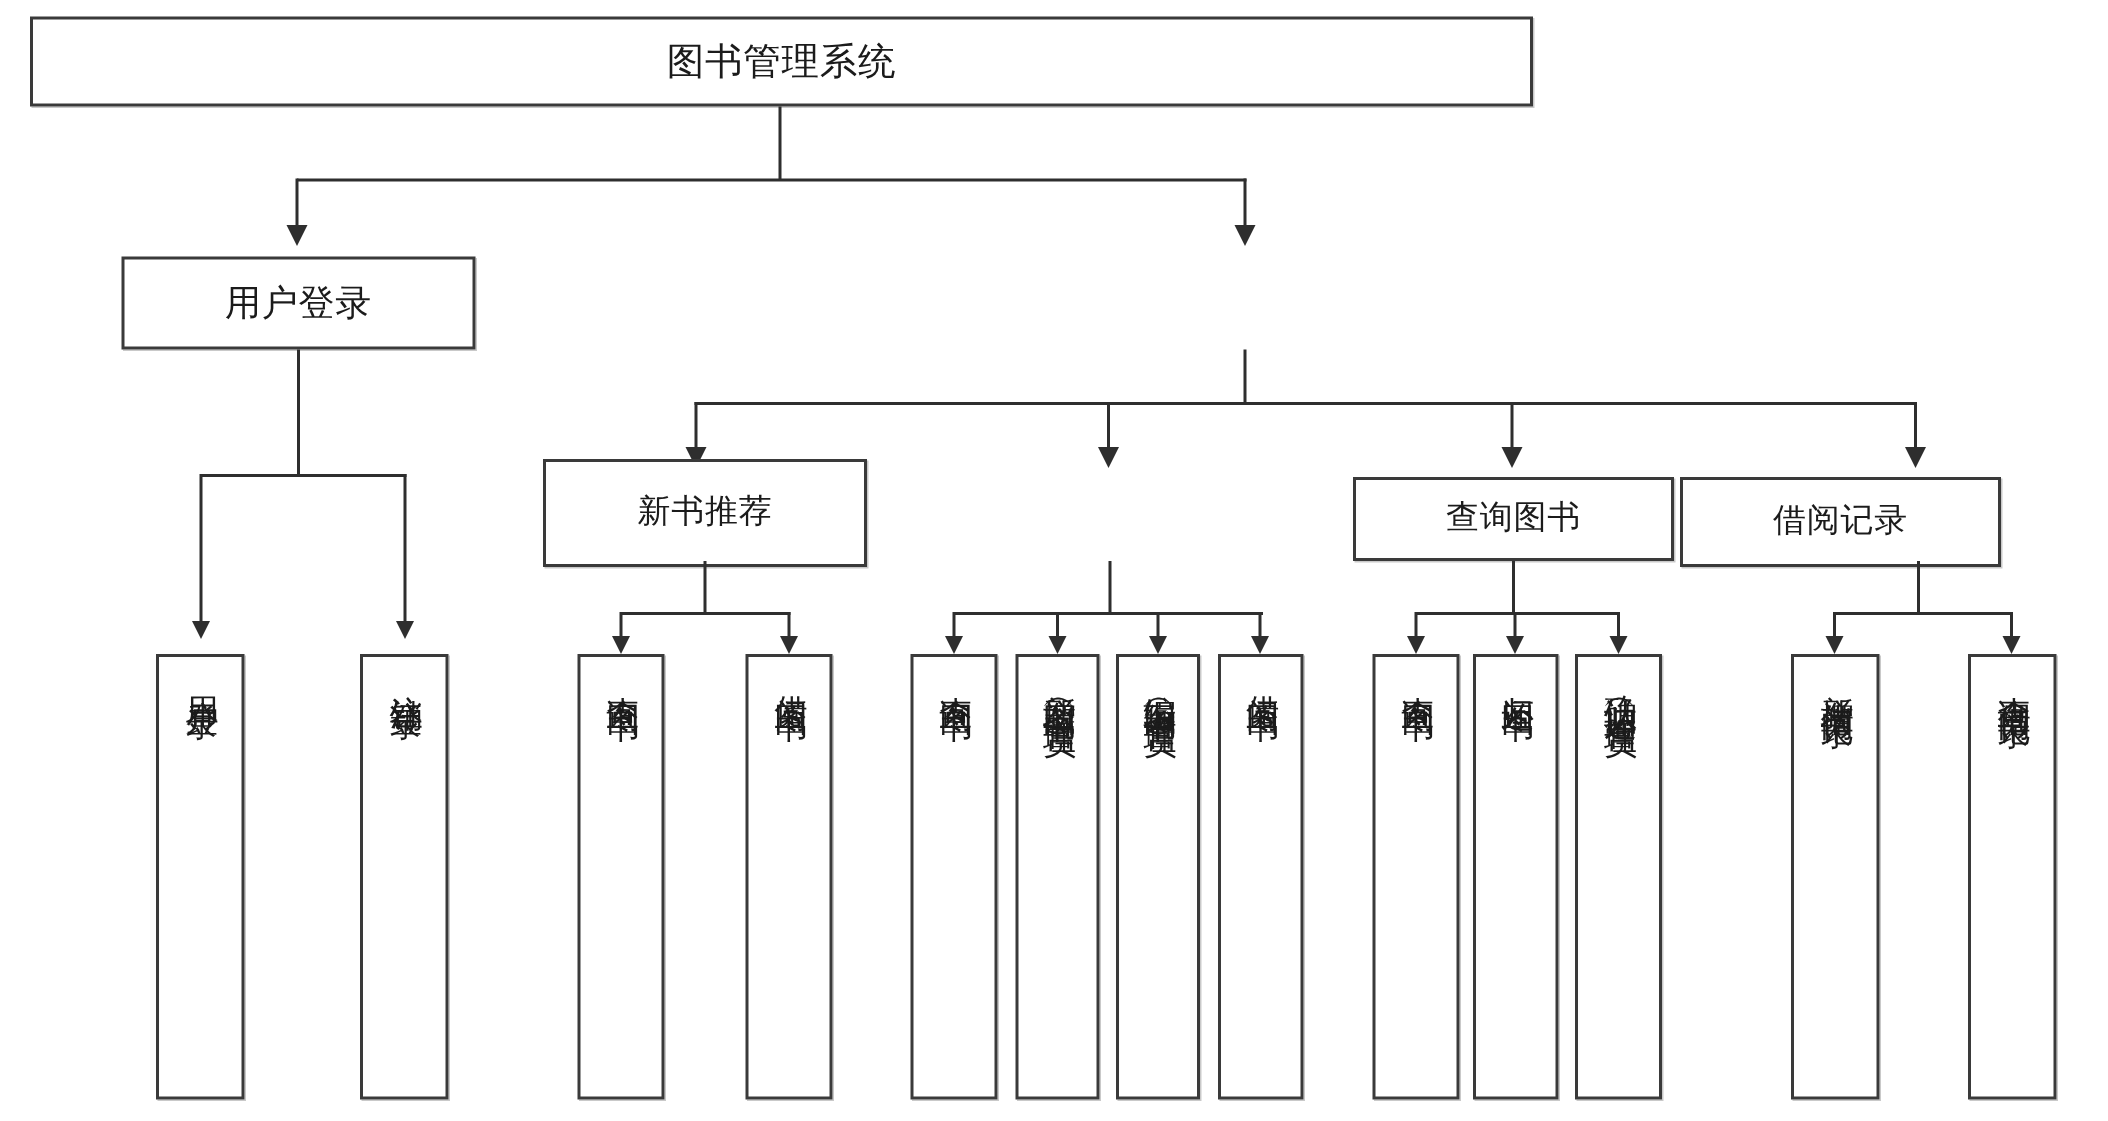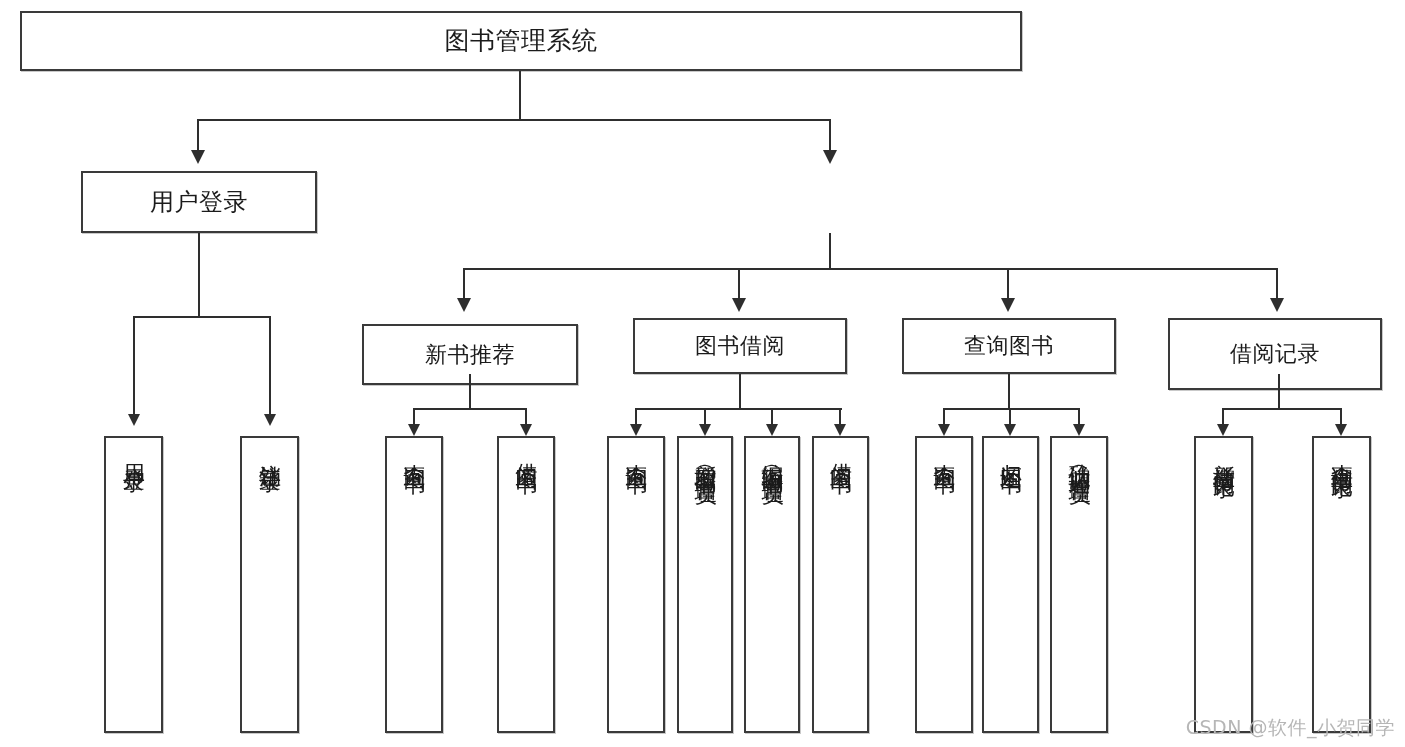--- a/index.html
+++ b/index.html
@@ -132,30 +132,27 @@
 
   <div class="edge v" style="left:738px; top:268px; width:2px; height:31px;"></div>
   <div class="arrow" style="left:732px; top:298px;"></div>
 
   <div class="edge v" style="left:1007px; top:268px; width:2px; height:31px;"></div>
   <div class="arrow" style="left:1001px; top:298px;"></div>
 
   <div class="edge v" style="left:1276px; top:268px; width:2px; height:31px;"></div>
   <div class="arrow" style="left:1270px; top:298px;"></div>
 
-  <div class="node lvl3" style="left:362px; top:324px; width:216px; height:61px;">
+  <div class="node lvl3" style="left:362px; top:306px; width:216px; height:72px;">
     <span class="label">新书推荐</span>
   </div>
-  <div class="node lvl3" style="left:633px; top:318px; width:214px; height:56px;">
-    <span class="label">图书借阅</span>
-  </div>
   <div class="node lvl3" style="left:902px; top:318px; width:214px; height:56px;">
     <span class="label">查询图书</span>
   </div>
-  <div class="node lvl3" style="left:1168px; top:318px; width:214px; height:72px;">
+  <div class="node lvl3" style="left:1120px; top:318px; width:214px; height:60px;">
     <span class="label">借阅记录</span>
   </div>
 
   <div class="edge v" style="left:469px; top:374px; width:2px; height:35px;"></div>
   <div class="edge h" style="left:414px; top:408px; width:113px; height:2px;"></div>
   <div class="edge v" style="left:413px; top:408px; width:2px; height:17px;"></div>
   <div class="arrow sm" style="left:408px; top:424px;"></div>
   <div class="edge v" style="left:525px; top:408px; width:2px; height:17px;"></div>
   <div class="arrow sm" style="left:520px; top:424px;"></div>
 
@@ -223,15 +220,14 @@
     <span class="label">确认归还（管理员）</span>
   </div>
 
   <div class="node leaf" style="left:1194px; top:436px; width:59px; height:297px;">
     <span class="label">新增借阅记录</span>
   </div>
   <div class="node leaf" style="left:1312px; top:436px; width:59px; height:297px;">
     <span class="label">查询借阅记录</span>
   </div>
 
-  <div id="watermark">CSDN @软件_小贺同学</div>
 
 </div>
 
 </body></html>

